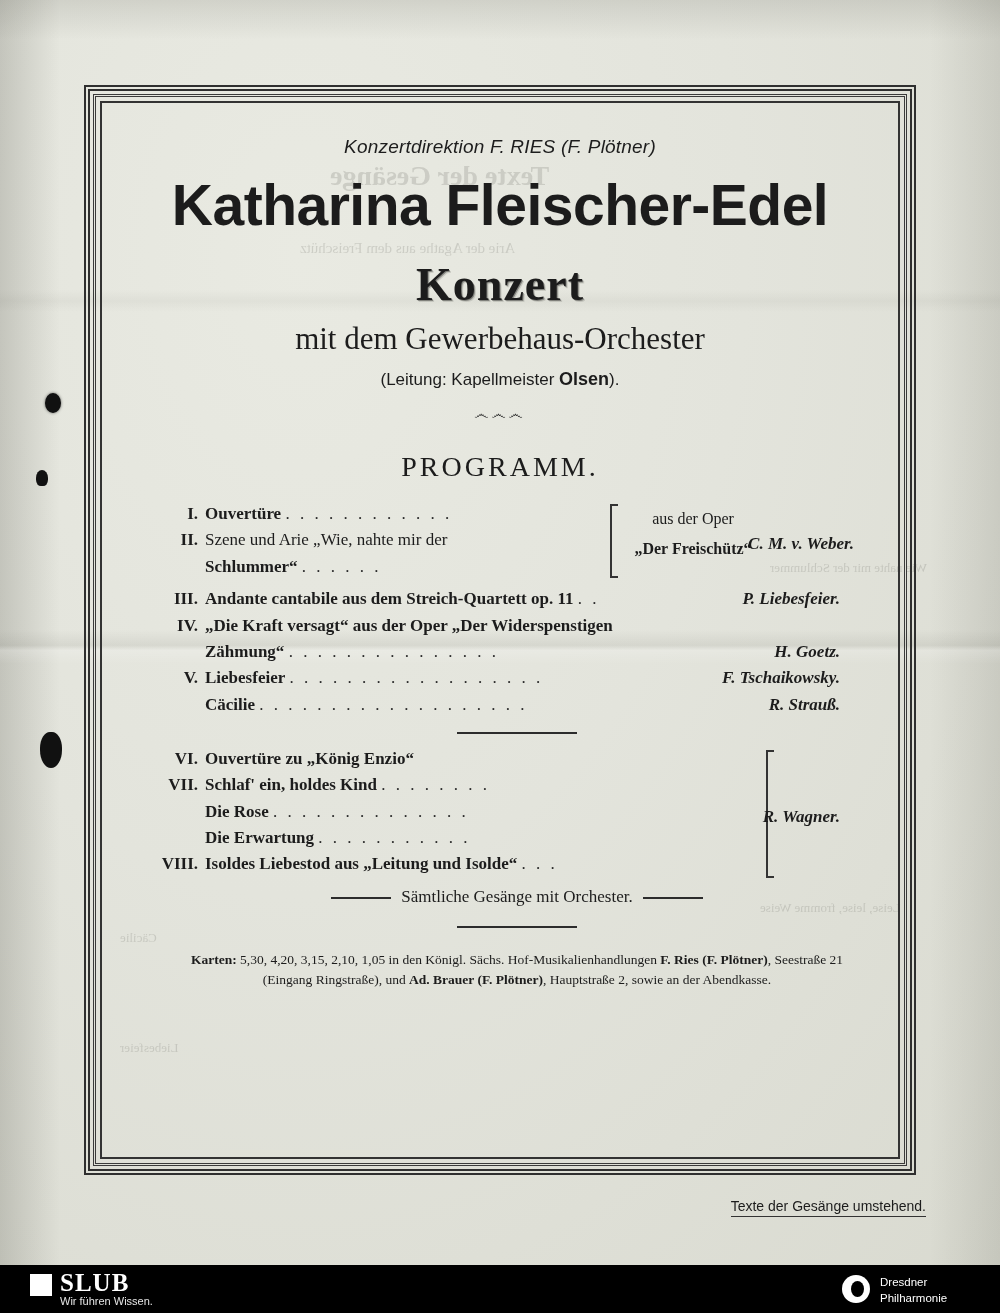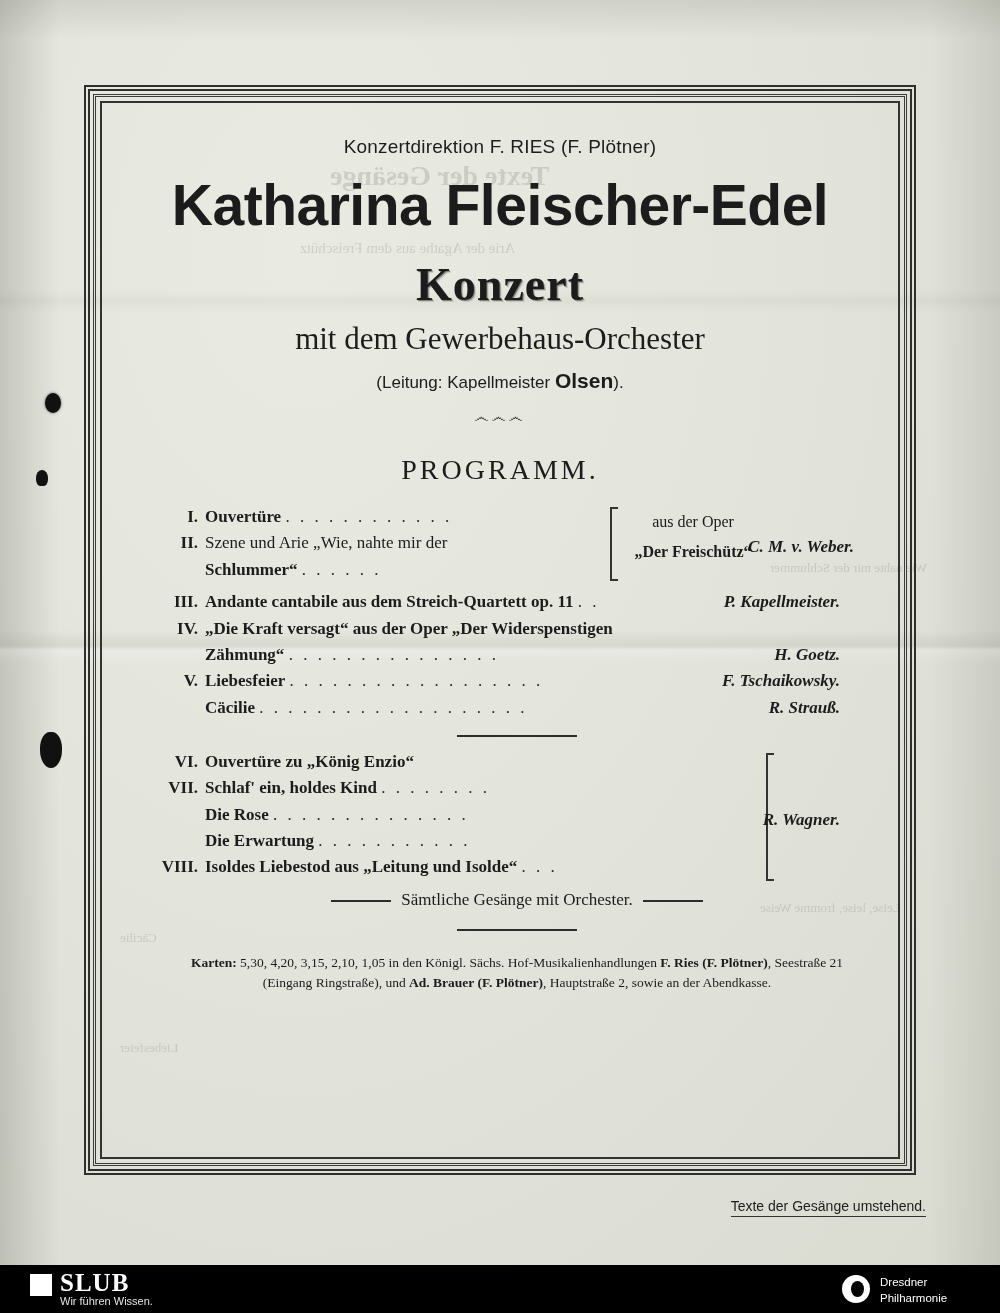--- a/index.html
+++ b/index.html
@@ -111,20 +111,21 @@
     font-size: 15px;
     letter-spacing: 0.3px;
     color: #1f1f1f;
   }
   .line-direction {
     font-family: "Liberation Sans", sans-serif;
     font-size: 19px;
     letter-spacing: 0.2px;
     margin-top: 28px;
     color: #1d1d1d;
+    font-style: italic;
   }
   .line-date {
     font-family: "Liberation Sans", sans-serif;
     font-weight: bold;
     font-size: 19.5px;
     letter-spacing: 0.2px;
     margin-top: 36px;
   }
   .line-date sup { font-size: 12px; vertical-align: 0.5em; }
   .artist {
@@ -152,21 +153,21 @@
   .with-orch {
     font-family: "Liberation Serif", serif;
     font-size: 31px;
     margin-top: 10px;
   }
   .leitung {
     font-family: "Liberation Sans", sans-serif;
     font-size: 17px;
     margin-top: 12px;
   }
-  .leitung b { font-size: 21px; }
+  .leitung b { font-size: 18px; }
   .ornament {
     margin-top: 16px;
     font-size: 15px;
     letter-spacing: 3px;
     color: #2a2a2a;
   }
   .programm-head {
     font-family: "Liberation Serif", serif;
     font-size: 28px;
     letter-spacing: 3px;
@@ -382,21 +383,21 @@
       </div>
 
       <div class="bracegrp" style="left:500px; top:3px; height:74px;"></div>
       <div class="braceText" style="left:508px; top:6px; width:150px; font-size:16px;">aus der Oper</div>
       <div class="braceText" style="left:508px; top:36px; width:150px; font-size:16px; font-weight:bold;">„Der Freischütz“</div>
       <div class="composer" style="top:30px;">C. M. v. Weber.</div>
 
       <div class="item" style="margin-top:6px;">
         <span class="num">III.</span><span class="work">Andante cantabile aus dem Streich-Quartett op. 11</span>
         <span class="dots">.   .</span>
-        <span class="composer" style="top:0;">P. Kapellmeister.</span>
+        <span class="composer" style="top:0;">P. Liebesfeier.</span>
       </div>
       <div class="item">
         <span class="num">IV.</span><span class="work">„Die Kraft versagt“ aus der Oper „Der Widerspenstigen</span>
       </div>
       <div class="item indent">
         <span class="work">Zähmung“</span>
         <span class="dots">.  .  .  .  .  .  .  .  .  .  .  .  .  .  .</span>
         <span class="composer" style="top:0;">H. Goetz.</span>
       </div>
       <div class="item">

